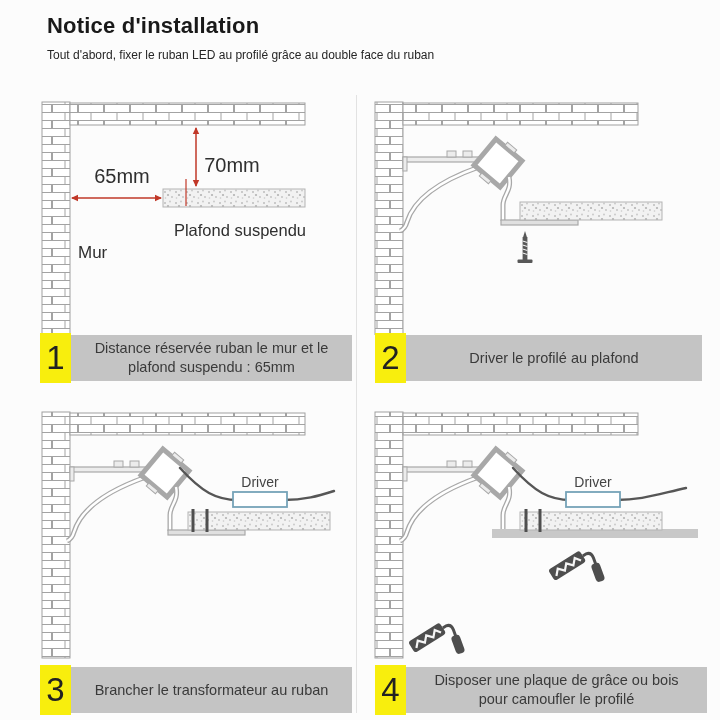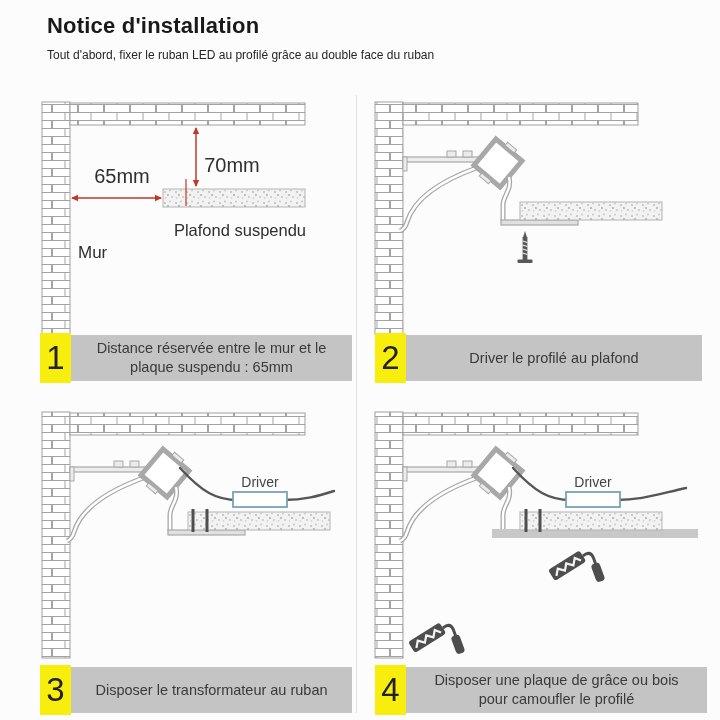--- a/index.html
+++ b/index.html
@@ -158,26 +158,26 @@
   </g>
   <path d="M 513 468 C 535 492 549 500 571 500 L 616 500 C 641 500 655 495 686 488" fill="none" stroke="#565656" stroke-width="2.4" stroke-linecap="round"></path>
   <rect x="566" y="492" width="54" height="15" fill="#ffffff" stroke-width="1.8" style="stroke:var(--driver-border,#76a3b8)"></rect>
   <text x="593" y="487" text-anchor="middle" font-size="14" fill="#444">Driver</text>
   <use href="#gRoller" transform="translate(548,570) rotate(-32)"></use>
   <use href="#gRoller" transform="translate(408,642) rotate(-32)"></use>
 </svg>
 
 <div class="cap" id="cap1">
   <div class="badge">1</div>
-  <div class="ctext">Distance réservée entre le mur et le plaque suspendu : 65mm</div>
+  <div class="ctext">Distance réservée ruban le mur et le plafond suspendu : 65mm</div>
 </div>
 <div class="cap" id="cap2">
   <div class="badge">2</div>
   <div class="ctext">Driver le profilé au plafond</div>
 </div>
 <div class="cap" id="cap3">
   <div class="badge">3</div>
-  <div class="ctext">Disposer le transformateur au ruban</div>
+  <div class="ctext">Brancher le transformateur au ruban</div>
 </div>
 <div class="cap" id="cap4">
   <div class="badge">4</div>
   <div class="ctext">Disposer une plaque de grâce ou bois pour camoufler le profilé</div>
 </div>
 
 </body></html>

